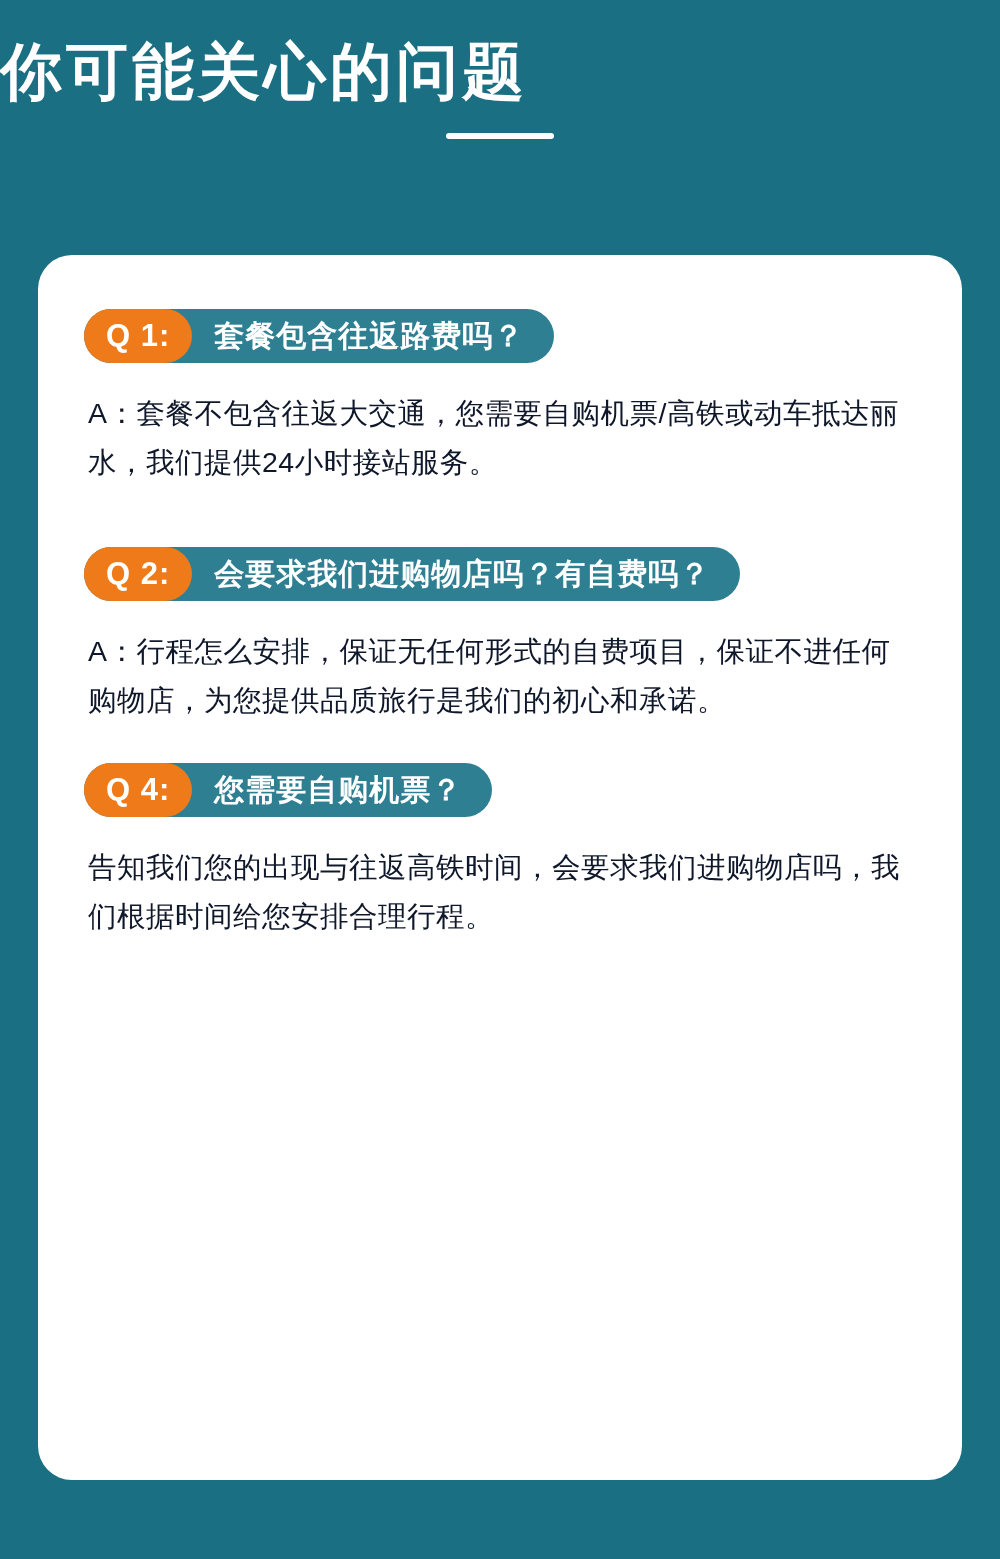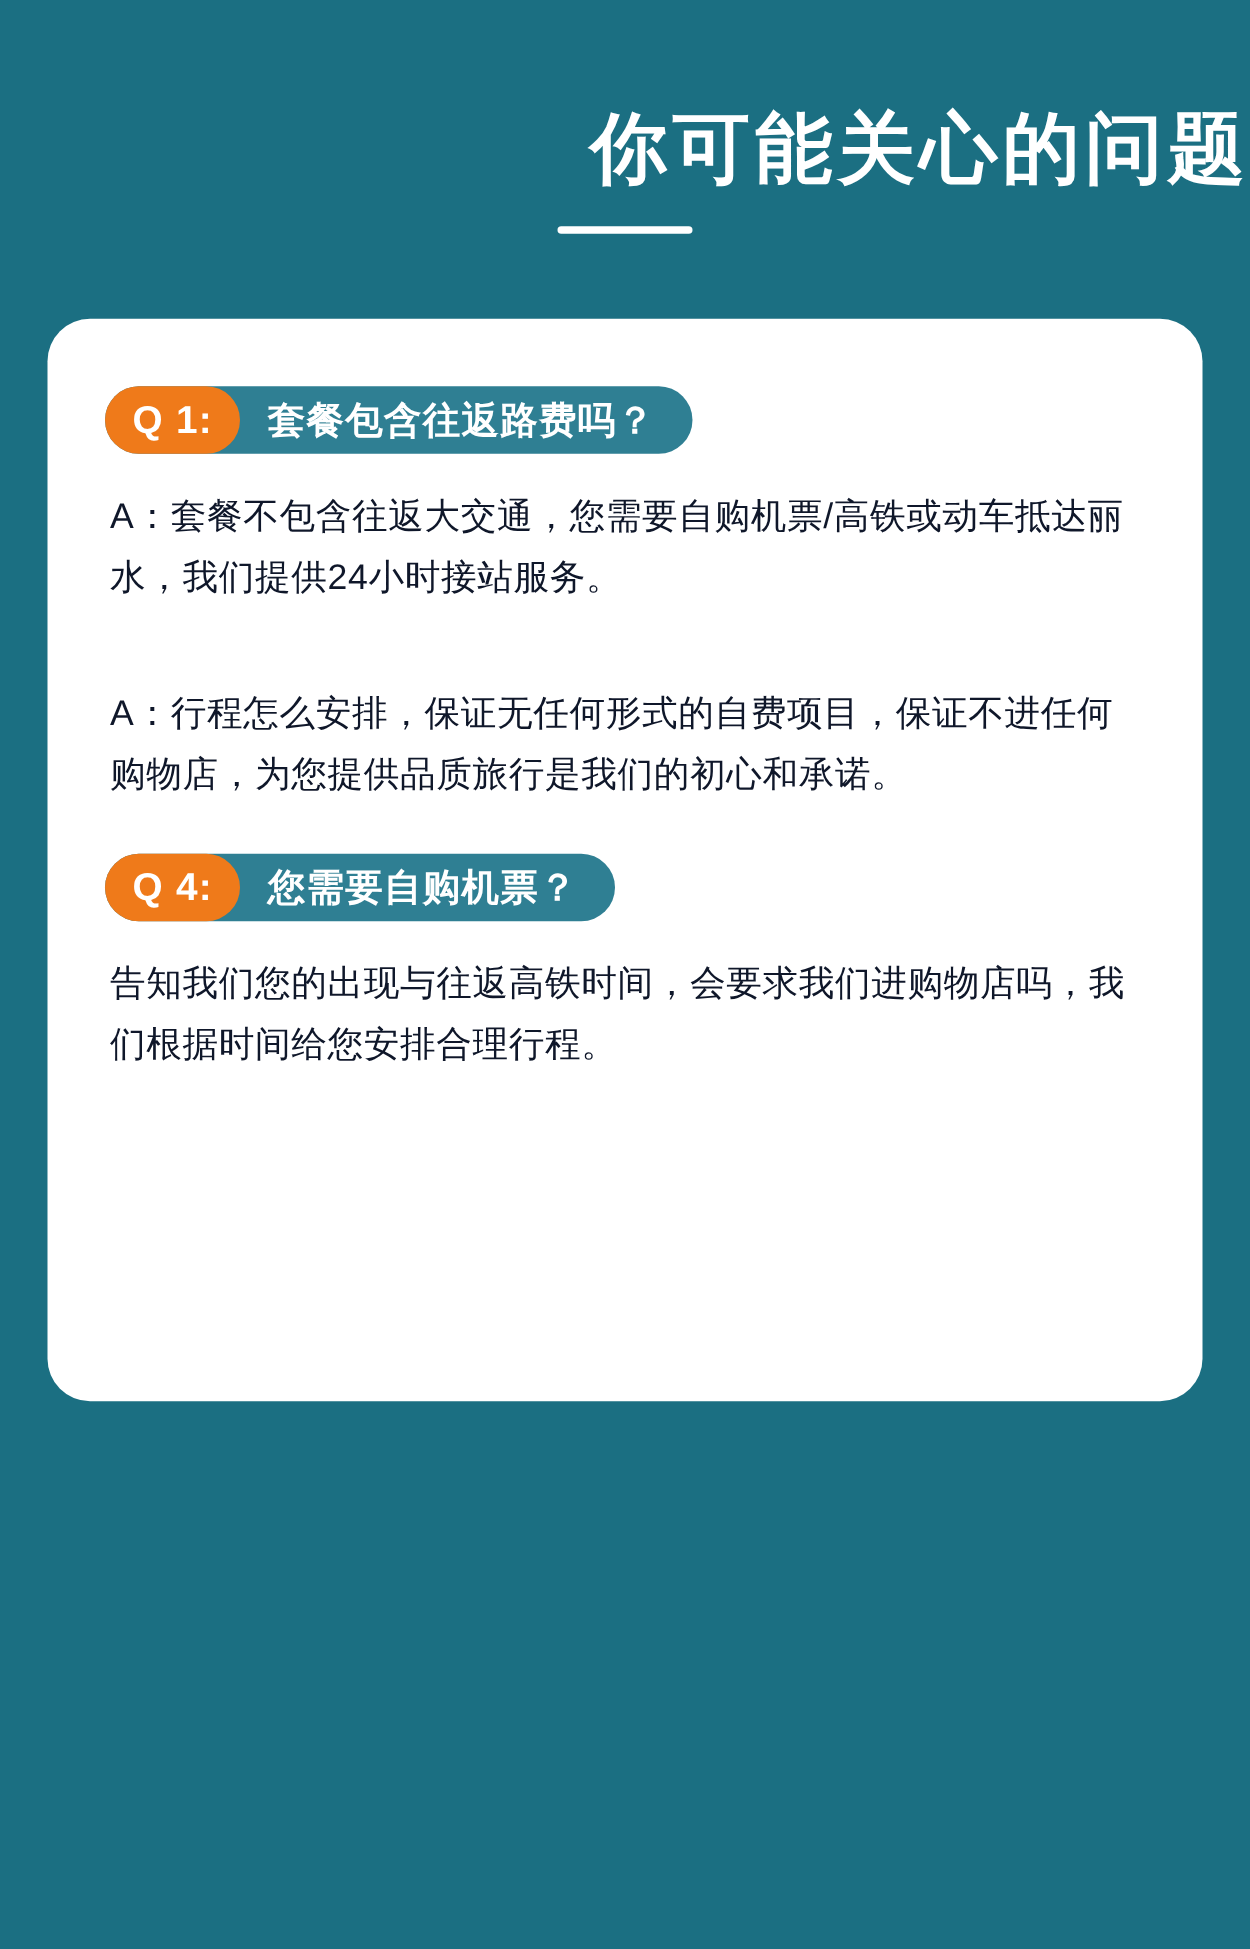--- a/index.html
+++ b/index.html
@@ -13,22 +13,22 @@
     font-family: "Liberation Sans", "DejaVu Sans", sans-serif;
     overflow: hidden;
   }
   .page {
     position: relative;
     width: 1000px;
     height: 1559px;
     box-sizing: border-box;
   }
   .header {
-    padding-top: 84px;
-    text-align: right;
+    padding-top: 36px;
+    text-align: left;
   }
   .page-title {
     color: #ffffff;
     font-size: 62px;
     font-weight: bold;
     letter-spacing: 4px;
     line-height: 1.15;
     margin: 0;
   }
   .title-rule {
@@ -36,21 +36,21 @@
     height: 6px;
     background: #ffffff;
     border-radius: 3px;
     margin: 26px auto 0 auto;
   }
   .card {
     position: absolute;
     left: 38px;
     top: 255px;
     width: 924px;
-    height: 866px;
+    height: 1225px;
     background: #ffffff;
     border-radius: 34px;
     box-sizing: border-box;
     padding: 54px 46px 40px 46px;
   }
   .qa-block {
     margin-bottom: 10px;
   }
   .q-row {
     display: inline-flex;
@@ -113,20 +113,24 @@
       <div class="q-row">
         <div class="q-tag">Q 1:</div>
         <div class="q-text">套餐包含往返路费吗？</div>
       </div>
       <p class="a-text">A：套餐不包含往返大交通，您需要自购机票/高铁或动车抵达丽水，我们提供24小时接站服务。</p>
     </div>
 
     <div class="gap-lg"></div>
 
     <div class="qa-block">
+      <div class="q-row">
+        <div class="q-tag">Q 2:</div>
+        <div class="q-text">会要求我们进购物店吗？有自费吗？</div>
+      </div>
       <p class="a-text">A：行程怎么安排，保证无任何形式的自费项目，保证不进任何购物店，为您提供品质旅行是我们的初心和承诺。</p>
     </div>
 
     <div class="qa-block">
     </div>
 
     <div class="qa-block">
       <div class="q-row">
         <div class="q-tag">Q 4:</div>
         <div class="q-text">您需要自购机票？</div>

